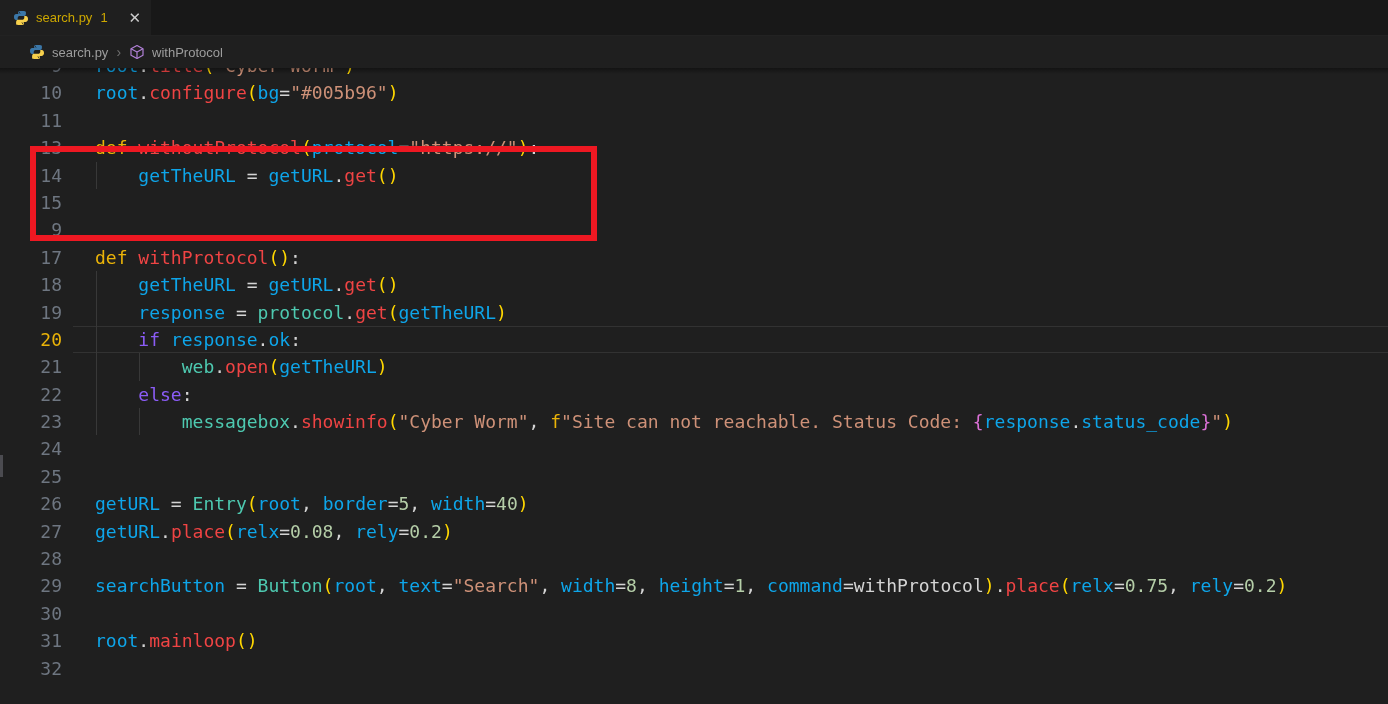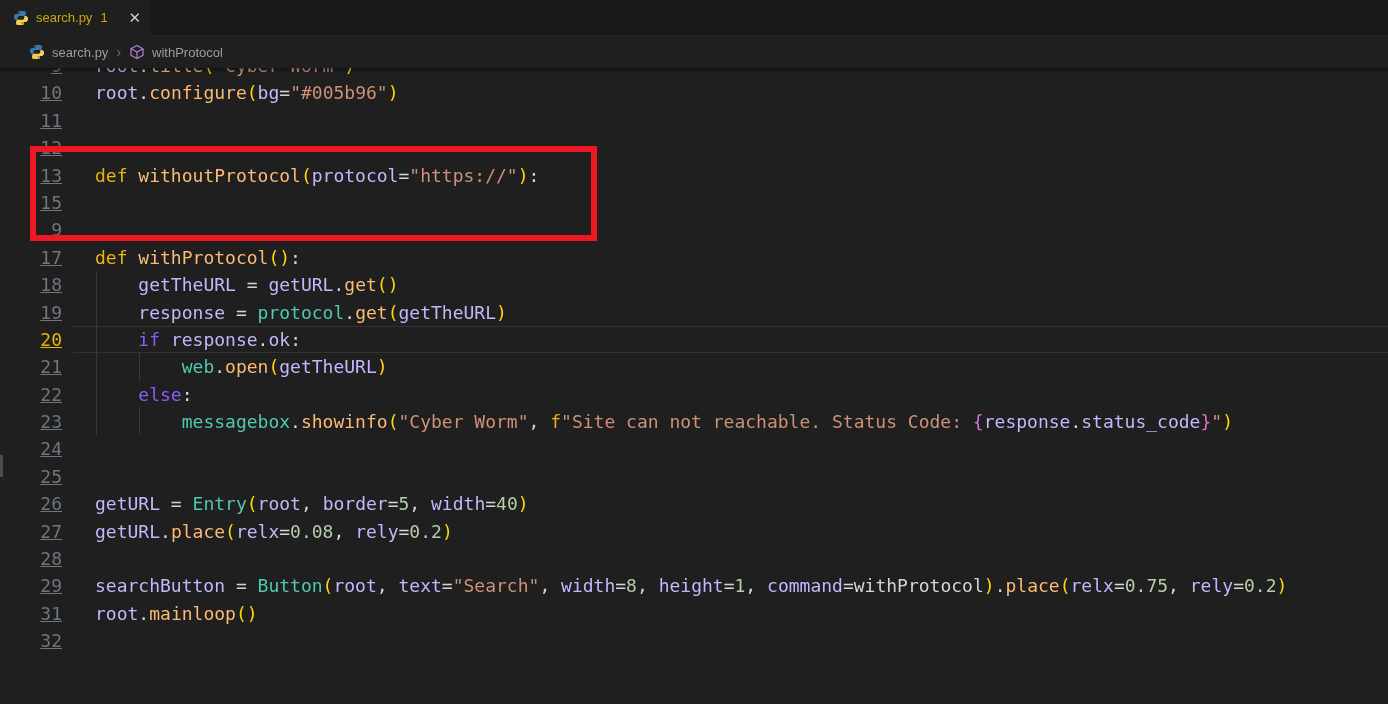--- a/index.html
+++ b/index.html
@@ -16,29 +16,29 @@
   
   .breadcrumbs{height:32px;background:#1f1f1f;display:flex;align-items:center;padding-left:29px;gap:7px;font-size:13px;color:#9d9d9d;}
   .crumb-sep{color:#6e6e6e;font-size:14px;margin:0 1px;}
   .crumb{cursor:pointer;}
   
   .editor{position:relative;height:637px;overflow:hidden;background:#1f1f1f;}
   .scroll-shadow{position:absolute;top:0;left:0;right:0;height:6px;background:linear-gradient(rgba(0,0,0,.38),rgba(0,0,0,0));z-index:5;pointer-events:none;}
   .content{position:absolute;top:-16px;left:0;right:0;font-family:"DejaVu Sans Mono",monospace;font-size:18px;}
   .row{position:relative;height:27.4px;line-height:27.4px;white-space:pre;}
   .row.current::before{content:"";position:absolute;left:73px;right:0;top:0;bottom:0;border-top:1px solid #323232;border-bottom:1px solid #323232;pointer-events:none;}
-  .gutter{display:inline-block;width:73px;padding-right:11px;box-sizing:border-box;text-align:right;color:#6e7681;text-decoration:underline;}
+  .gutter{display:inline-block;width:73px;padding-right:11px;box-sizing:border-box;text-align:right;color:#6e7681;}
   .row.current .gutter{color:#eab308;}
   .code{padding-left:22px;color:#cccccc;}
   .guide{position:absolute;top:0;bottom:0;width:1px;background:#383838;}
   
   .t-k{color:#eab308}   
   .t-c{color:#8b5cf6}   
-  .t-f{color:#fdba74}   
-  .t-v{color:#c4b5fd}   
+  .t-f{color:#ef4444}   
+  .t-v{color:#0ea5e9}   
   .t-s{color:#CE9178}   
   .t-n{color:#B5CEA8}   
   .t-m{color:#4EC9B0}   
   .t-p{color:#D4D4D4}   
   .t-b1{color:#FFD700}  
   .t-b2{color:#DA70D6}  
   
   .red-box{position:absolute;left:30px;top:78px;width:555px;height:83px;border:6px solid #ee1822;z-index:10;pointer-events:none;}
   .edge-artifact{position:absolute;left:0;top:455px;width:3px;height:22px;background:#4b4b50;z-index:12;}
 </style>
@@ -76,36 +76,37 @@
   </span>
   <span class="crumb">withProtocol</span>
 </div>
 
 <div class="editor">
   <div class="scroll-shadow"></div>
   <div class="content">
       <div class="row"><span class="gutter">9</span><span class="code"><span class="t-v">root</span><span class="t-p">.</span><span class="t-f">title</span><span class="t-b1">(</span><span class="t-s">"Cyber Worm"</span><span class="t-b1">)</span></span></div>
       <div class="row"><span class="gutter">10</span><span class="code"><span class="t-v">root</span><span class="t-p">.</span><span class="t-f">configure</span><span class="t-b1">(</span><span class="t-v">bg</span><span class="t-p">=</span><span class="t-s">"#005b96"</span><span class="t-b1">)</span></span></div>
       <div class="row"><span class="gutter">11</span><span class="code"></span></div>
-      <div class="row"><span class="gutter">12</span><span class="code"></span></div>
       <div class="row"><span class="gutter">13</span><span class="code"><span class="t-k">def</span><span class="t-p"> </span><span class="t-f">withoutProtocol</span><span class="t-b1">(</span><span class="t-v">protocol</span><span class="t-p">=</span><span class="t-s">"https://"</span><span class="t-b1">)</span><span class="t-p">:</span></span></div>
+      <div class="row"><span class="gutter">14</span><span class="guide" style="left: 96px;"></span><span class="code"><span class="t-p">    </span><span class="t-v">getTheURL</span><span class="t-p"> = </span><span class="t-v">getURL</span><span class="t-p">.</span><span class="t-f">get</span><span class="t-b1">()</span></span></div>
       <div class="row"><span class="gutter">15</span><span class="code"></span></div>
       <div class="row"><span class="gutter">9</span><span class="code"></span></div>
       <div class="row"><span class="gutter">17</span><span class="code"><span class="t-k">def</span><span class="t-p"> </span><span class="t-f">withProtocol</span><span class="t-b1">()</span><span class="t-p">:</span></span></div>
       <div class="row"><span class="gutter">18</span><span class="guide" style="left: 96px;"></span><span class="code"><span class="t-p">    </span><span class="t-v">getTheURL</span><span class="t-p"> = </span><span class="t-v">getURL</span><span class="t-p">.</span><span class="t-f">get</span><span class="t-b1">()</span></span></div>
       <div class="row"><span class="gutter">19</span><span class="guide" style="left: 96px;"></span><span class="code"><span class="t-p">    </span><span class="t-v">response</span><span class="t-p"> = </span><span class="t-m">protocol</span><span class="t-p">.</span><span class="t-f">get</span><span class="t-b1">(</span><span class="t-v">getTheURL</span><span class="t-b1">)</span></span></div>
       <div class="row current"><span class="gutter">20</span><span class="guide" style="left: 96px;"></span><span class="code"><span class="t-p">    </span><span class="t-c">if</span><span class="t-p"> </span><span class="t-v">response</span><span class="t-p">.</span><span class="t-v">ok</span><span class="t-p">:</span></span></div>
       <div class="row"><span class="gutter">21</span><span class="guide" style="left: 96px;"></span><span class="guide" style="left: 139.3px;"></span><span class="code"><span class="t-p">        </span><span class="t-m">web</span><span class="t-p">.</span><span class="t-f">open</span><span class="t-b1">(</span><span class="t-v">getTheURL</span><span class="t-b1">)</span></span></div>
       <div class="row"><span class="gutter">22</span><span class="guide" style="left: 96px;"></span><span class="code"><span class="t-p">    </span><span class="t-c">else</span><span class="t-p">:</span></span></div>
       <div class="row"><span class="gutter">23</span><span class="guide" style="left: 96px;"></span><span class="guide" style="left: 139.3px;"></span><span class="code"><span class="t-p">        </span><span class="t-m">messagebox</span><span class="t-p">.</span><span class="t-f">showinfo</span><span class="t-b1">(</span><span class="t-s">"Cyber Worm"</span><span class="t-p">, </span><span class="t-k">f</span><span class="t-s">"Site can not reachable. Status Code: </span><span class="t-b2">{</span><span class="t-v">response</span><span class="t-p">.</span><span class="t-v">status_code</span><span class="t-b2">}</span><span class="t-s">"</span><span class="t-b1">)</span></span></div>
       <div class="row"><span class="gutter">24</span><span class="code"></span></div>
       <div class="row"><span class="gutter">25</span><span class="code"></span></div>
       <div class="row"><span class="gutter">26</span><span class="code"><span class="t-v">getURL</span><span class="t-p"> = </span><span class="t-m">Entry</span><span class="t-b1">(</span><span class="t-v">root</span><span class="t-p">, </span><span class="t-v">border</span><span class="t-p">=</span><span class="t-n">5</span><span class="t-p">, </span><span class="t-v">width</span><span class="t-p">=</span><span class="t-n">40</span><span class="t-b1">)</span></span></div>
       <div class="row"><span class="gutter">27</span><span class="code"><span class="t-v">getURL</span><span class="t-p">.</span><span class="t-f">place</span><span class="t-b1">(</span><span class="t-v">relx</span><span class="t-p">=</span><span class="t-n">0.08</span><span class="t-p">, </span><span class="t-v">rely</span><span class="t-p">=</span><span class="t-n">0.2</span><span class="t-b1">)</span></span></div>
       <div class="row"><span class="gutter">28</span><span class="code"></span></div>
       <div class="row"><span class="gutter">29</span><span class="code"><span class="t-v">searchButton</span><span class="t-p"> = </span><span class="t-m">Button</span><span class="t-b1">(</span><span class="t-v">root</span><span class="t-p">, </span><span class="t-v">text</span><span class="t-p">=</span><span class="t-s">"Search"</span><span class="t-p">, </span><span class="t-v">width</span><span class="t-p">=</span><span class="t-n">8</span><span class="t-p">, </span><span class="t-v">height</span><span class="t-p">=</span><span class="t-n">1</span><span class="t-p">, </span><span class="t-v">command</span><span class="t-p">=</span><span class="t-p">withProtocol</span><span class="t-b1">)</span><span class="t-p">.</span><span class="t-f">place</span><span class="t-b1">(</span><span class="t-v">relx</span><span class="t-p">=</span><span class="t-n">0.75</span><span class="t-p">, </span><span class="t-v">rely</span><span class="t-p">=</span><span class="t-n">0.2</span><span class="t-b1">)</span></span></div>
+      <div class="row"><span class="gutter">30</span><span class="code"></span></div>
       <div class="row"><span class="gutter">31</span><span class="code"><span class="t-v">root</span><span class="t-p">.</span><span class="t-f">mainloop</span><span class="t-b1">()</span></span></div>
       <div class="row"><span class="gutter">32</span><span class="code"></span></div>
     </div>
   <div class="red-box" style="border-color: rgb(238, 24, 34);"></div>
 </div>
 
 <div class="edge-artifact"></div>
 
 </body></html>

